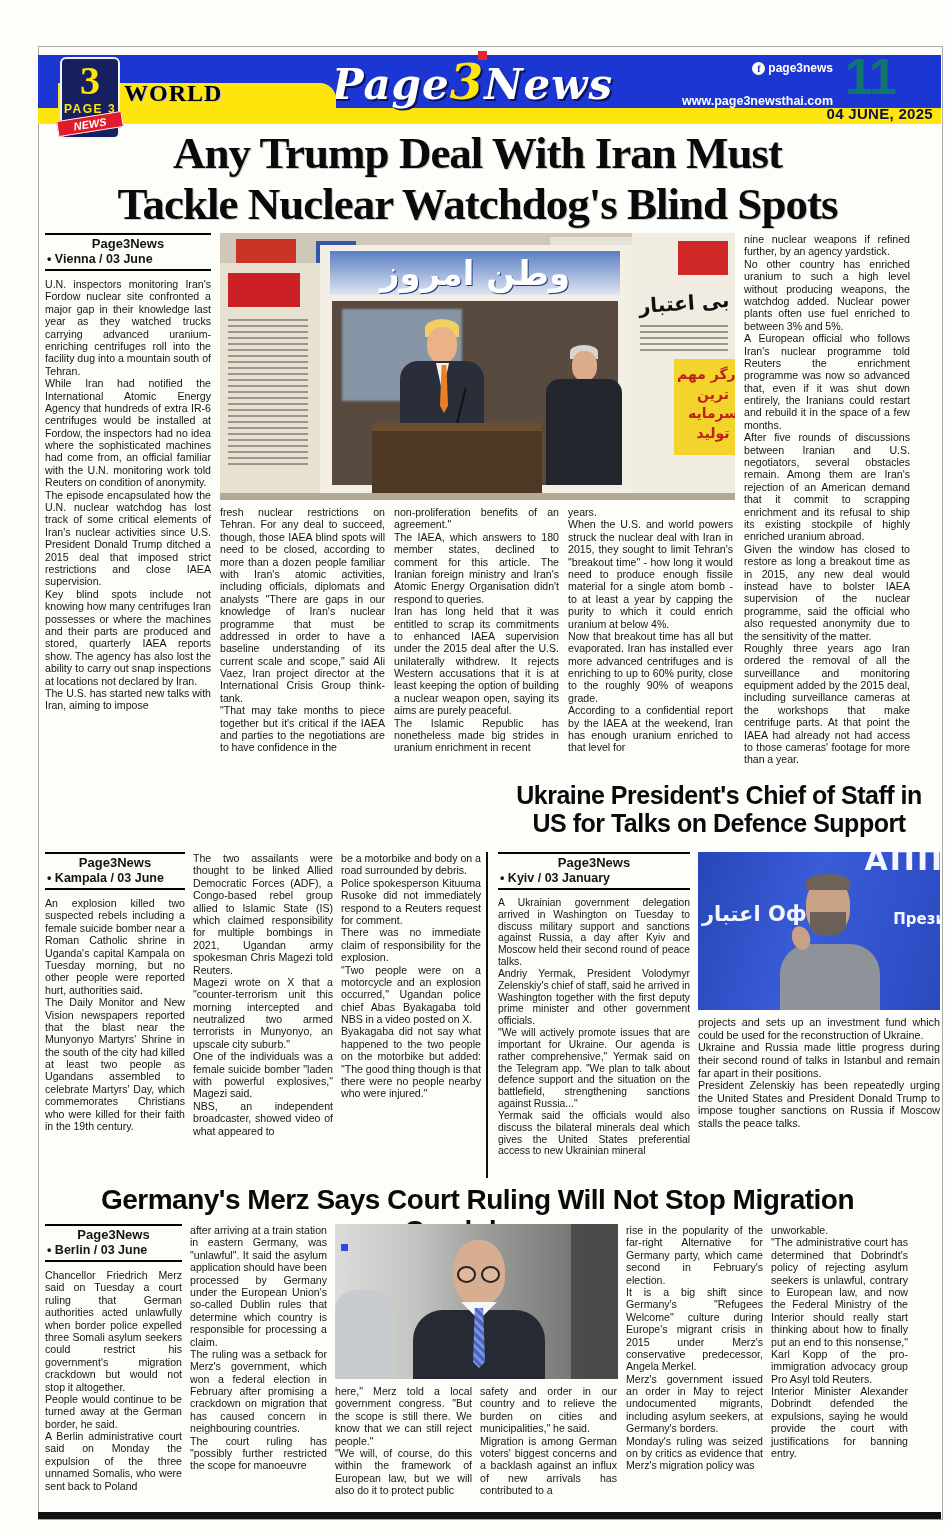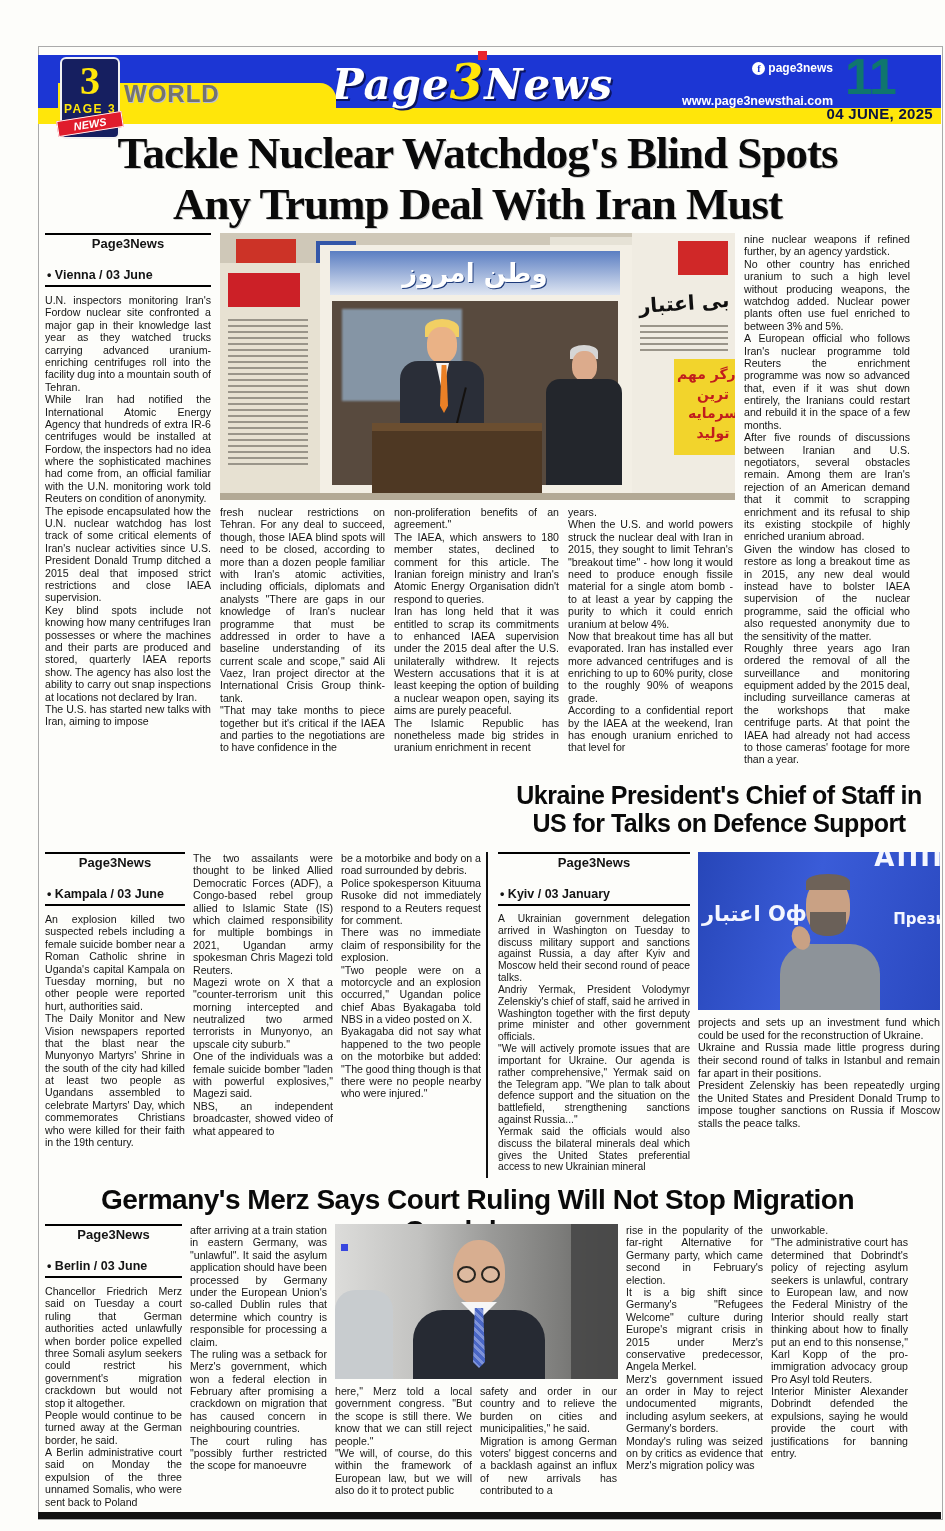--- a/index.html
+++ b/index.html
@@ -4,22 +4,22 @@
 <style>
   html,body{margin:0;padding:0;background:#dddbd6;}
   .page{position:relative;width:945px;height:1531px;background:#fdfdfa;margin:0 auto;overflow:hidden;
         font-family:"Liberation Sans",sans-serif;color:#141414;}
   .frame{position:absolute;left:38px;top:46px;width:903px;height:1472px;border:1px solid #aaa;}
 
   
   .blue-band{position:absolute;left:38px;top:55px;width:903px;height:53px;background:#1c36d4;}
   .yellow-strip{position:absolute;left:38px;top:108px;width:903px;height:16px;background:#ffe60a;}
   .world-tab{position:absolute;left:58px;top:83px;width:278px;height:26px;background:#ffe60a;border-top-right-radius:16px;z-index:3;}
-  .world-label{position:absolute;left:66px;top:-3px;font-family:Liberation Sans, sans-serif;font-weight:bold;
-               font-size:24px;color:#737373;letter-spacing:1px;text-shadow:1px 1px 0 #b9bdd8;}
+  .world-label{position:absolute;left:66px;top:-3px;font-family:Liberation Serif, serif;font-weight:bold;
+               font-size:24px;color:#000000;letter-spacing:1px;text-shadow:1px 1px 0 #b9bdd8;}
   .logo-box{position:absolute;left:60px;top:57px;width:56px;height:78px;background:#161f60;border:2px solid #f2f2f2;
             border-radius:6px;z-index:6;text-align:center;}
   .logo-3{font-family:"Liberation Serif",serif;font-weight:bold;font-size:40px;line-height:42px;color:#ffe60a;margin-top:1px;}
   .logo-page3{font-weight:bold;font-size:12px;color:#ffe60a;letter-spacing:1.5px;}
   .logo-news{position:absolute;left:-5px;bottom:5px;width:64px;background:#e01c2c;color:#fff;font-style:italic;
              font-weight:bold;font-size:11px;line-height:14px;transform:rotate(-9deg);border:1px solid #fff;}
   .masthead-title{position:absolute;left:290px;top:56px;width:365px;text-align:center;font-family:"DejaVu Serif",serif;
                   font-style:italic;font-weight:bold;font-size:42px;line-height:52px;color:#fff;letter-spacing:1px;
                   text-shadow:2px 2px 0 #0b1560;z-index:2;}
   .masthead-title .y3{color:#ffe60a;font-size:48px;position:relative;}
@@ -32,21 +32,21 @@
   .date-label{position:absolute;right:12px;top:105px;font-weight:bold;font-size:15px;color:#0c1340;z-index:4;letter-spacing:0.3px;}
 
   
   .hl-serif{position:absolute;left:45px;width:865px;text-align:center;font-family:"Liberation Serif",serif;
             font-weight:bold;color:#0a0a0a;letter-spacing:-1px;text-shadow:1px 1px 0 #c9c9c9;}
   .hl-sans{position:absolute;text-align:center;font-weight:bold;color:#0a0a0a;letter-spacing:-0.5px;line-height:1.1;}
 
   
   .byline{border-top:2px solid #000;border-bottom:2px solid #000;padding:1px 2px 3px;margin-bottom:7px;}
   .byline .brand{text-align:center;font-weight:bold;font-size:13px;}
-  .byline .place{font-weight:bold;font-size:12.5px;margin-top:17px;}
+  .byline .place{font-weight:bold;font-size:12.5px;margin-top:1px;}
   .body-text{font-size:10.6px;line-height:1.17;text-align:justify;white-space:pre-line;overflow:hidden;word-spacing:-0.2px;}
   .col{overflow:hidden;}
 
   .iran-cols{position:absolute;left:45px;top:233px;width:865px;height:545px;display:flex;gap:9px;}
   .iran-col-narrow{width:166px;height:545px;}
   .iran-mid{width:515px;height:545px;}
   .iran-inner{display:flex;gap:9px;margin-top:6px;height:270px;}
   .iran-inner .col{width:165px;height:270px;}
 
   .vert-div{position:absolute;left:486px;top:852px;width:1.5px;height:326px;background:#111;}
@@ -74,21 +74,21 @@
   .ip-top{position:absolute;left:0;top:0;width:515px;height:42px;background:#cfc8b8;}
   .ip-top .r1{position:absolute;left:16px;top:6px;width:60px;height:26px;background:#cc3327;}
   .ip-top .r2{position:absolute;left:96px;top:8px;width:40px;height:22px;background:#3356a8;}
   .ip-top .r3{position:absolute;left:330px;top:4px;width:90px;height:30px;background:#e6e2d6;}
   .ip-left{position:absolute;left:0;top:30px;width:100px;height:230px;background:#e7e1d2;}
   .ip-left .mast{position:absolute;left:8px;top:10px;width:72px;height:34px;background:#cc2027;}
   .txt-lines{background:repeating-linear-gradient(#9a958a 0 2px,transparent 2px 6px);}
   .ip-left .lines{position:absolute;left:8px;top:56px;width:80px;height:150px;}
   .ip-center{position:absolute;left:100px;top:12px;width:312px;height:248px;background:#f3efe5;}
   .ip-mast{position:absolute;left:10px;top:6px;width:290px;height:44px;text-align:center;color:#fff;font-weight:bold;
-           font-size:26px;line-height:44px;background:linear-gradient(180deg,#5b7ec2,#dfe6f2);text-shadow:1px 1px 0 #1d3a7a;}
+           font-size:34px;line-height:44px;background:linear-gradient(180deg,#5b7ec2,#dfe6f2);text-shadow:1px 1px 0 #1d3a7a;}
   .farsi{font-family:"DejaVu Sans",sans-serif;}
   .ip-photo{position:absolute;left:12px;top:56px;width:286px;height:184px;background:#584a3e;}
   .ip-window{position:absolute;left:10px;top:8px;width:120px;height:92px;background:#8595a5;filter:blur(1px);}
   .tr-hair{position:absolute;left:93px;top:18px;width:34px;height:18px;background:#f2cf63;border-radius:50% 50% 0 0;}
   .tr-head{position:absolute;left:95px;top:26px;width:30px;height:36px;background:#eab286;border-radius:45%;}
   .tr-body{position:absolute;left:68px;top:60px;width:84px;height:72px;background:#2a2e38;border-radius:18px 18px 0 0;}
   .tr-shirt{position:absolute;left:104px;top:62px;width:13px;height:30px;background:#f4f4f4;clip-path:polygon(0 0,100% 0,50% 100%);}
   .tr-tie{position:absolute;left:108px;top:64px;width:8px;height:48px;background:#ea8026;clip-path:polygon(20% 0,80% 0,100% 85%,50% 100%,0 85%);}
   .podium{position:absolute;left:40px;top:122px;width:170px;height:62px;background:#4e3823;border-top:8px solid #6b4e30;}
   .mic{position:absolute;left:128px;top:86px;width:2px;height:40px;background:#14110e;transform:rotate(14deg);}
@@ -98,21 +98,21 @@
   .ip-right{position:absolute;left:412px;top:0;width:103px;height:260px;background:#f0ece2;}
   .ip-right .redbox{position:absolute;left:46px;top:8px;width:50px;height:34px;background:#d02828;}
   .ip-right .hl{position:absolute;left:4px;top:58px;width:96px;text-align:center;font-weight:bold;font-size:20px;color:#101010;transform:rotate(-4deg);}
   .ip-right .lines{position:absolute;left:8px;top:92px;width:88px;height:26px;}
   .ip-yellow{position:absolute;left:42px;top:126px;width:78px;height:96px;background:#f2d42c;color:#c11d1d;
              font-size:14px;line-height:1.4;font-weight:bold;text-align:center;padding-top:6px;box-sizing:border-box;}
 
   
   .ukr-photo{width:242px;height:158px;background:linear-gradient(105deg,#2746b8 0%,#3a5cd8 45%,#2b49c0 100%);margin-bottom:6px;}
   .uk-frag{position:absolute;color:#f4f6ff;font-weight:bold;font-family:"DejaVu Sans",sans-serif;}
-  .uk-t1{right:-4px;top:-10px;font-size:26px;letter-spacing:2px;}
+  .uk-t1{right:-4px;top:-10px;font-size:30px;letter-spacing:2px;}
   .uk-t2{left:4px;top:50px;font-size:21px;}
   .uk-t3{right:-6px;top:58px;font-size:15px;}
   .yk-shirt{position:absolute;left:82px;top:92px;width:100px;height:66px;background:#8d9399;border-radius:30px 30px 0 0;}
   .yk-head{position:absolute;left:108px;top:26px;width:44px;height:56px;background:#c9a184;border-radius:46% 46% 42% 42%;}
   .yk-hair{position:absolute;left:108px;top:22px;width:44px;height:16px;background:#6e6258;border-radius:50% 50% 0 0;}
   .yk-beard{position:absolute;left:112px;top:60px;width:36px;height:24px;background:#6a6058;border-radius:0 0 45% 45%;}
   .yk-hand{position:absolute;left:94px;top:74px;width:18px;height:24px;background:#c9a184;border-radius:50%;transform:rotate(-18deg);}
 
   
   .ger-photo{width:283px;height:155px;background:linear-gradient(90deg,#dcdcda 0%,#c2c2c0 30%,#9a9a98 55%,#7c7c7a 80%,#5f5f5d 100%);}
@@ -151,22 +151,22 @@
   </div>
 
   <div class="social-row">
     <span class="fb-icon">f</span><span>page3news</span>
   </div>
   <div class="website">www.page3newsthai.com</div>
   <div class="page-num">11</div>
   <div class="date-label">04 JUNE, 2025</div>
 
   <div class="hl-serif" style="top:128px;font-size:45px;line-height:51px;">
+    <div>Any Trump Deal With Iran Must</div>
     <div>Tackle Nuclear Watchdog's Blind Spots</div>
-    <div>Any Trump Deal With Iran Must</div>
   </div>
 
   <div class="iran-cols">
     <div class="iran-col-narrow col">
       <div class="byline">
         <div class="brand">Page3News</div>
         <div class="place">• Vienna / 03 June</div>
       </div>
       <div class="body-text">U.N. inspectors monitoring Iran's Fordow nuclear site confronted a major gap in their knowledge last year as they watched trucks carrying advanced uranium-enriching centrifuges roll into the facility dug into a mountain south of Tehran.
 While Iran had notified the International Atomic Energy Agency that hundreds of extra IR-6 centrifuges would be installed at Fordow, the inspectors had no idea where the sophisticated machines had come from, an official familiar with the U.N. monitoring work told Reuters on condition of anonymity.

